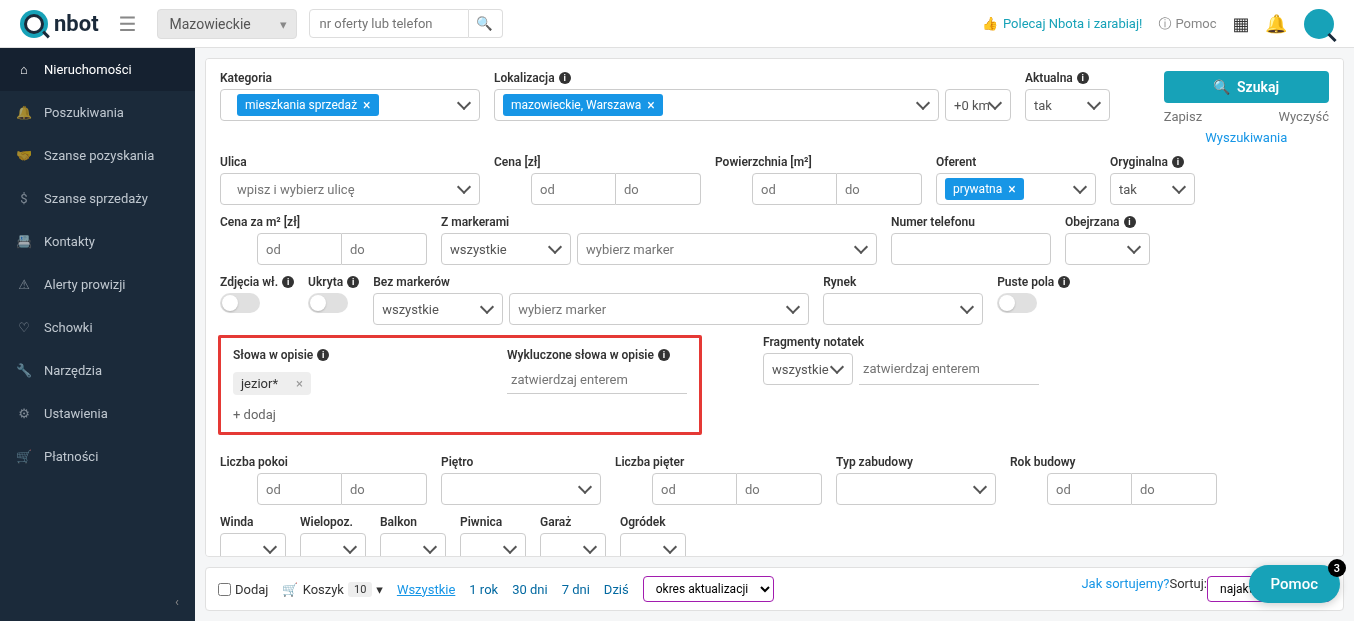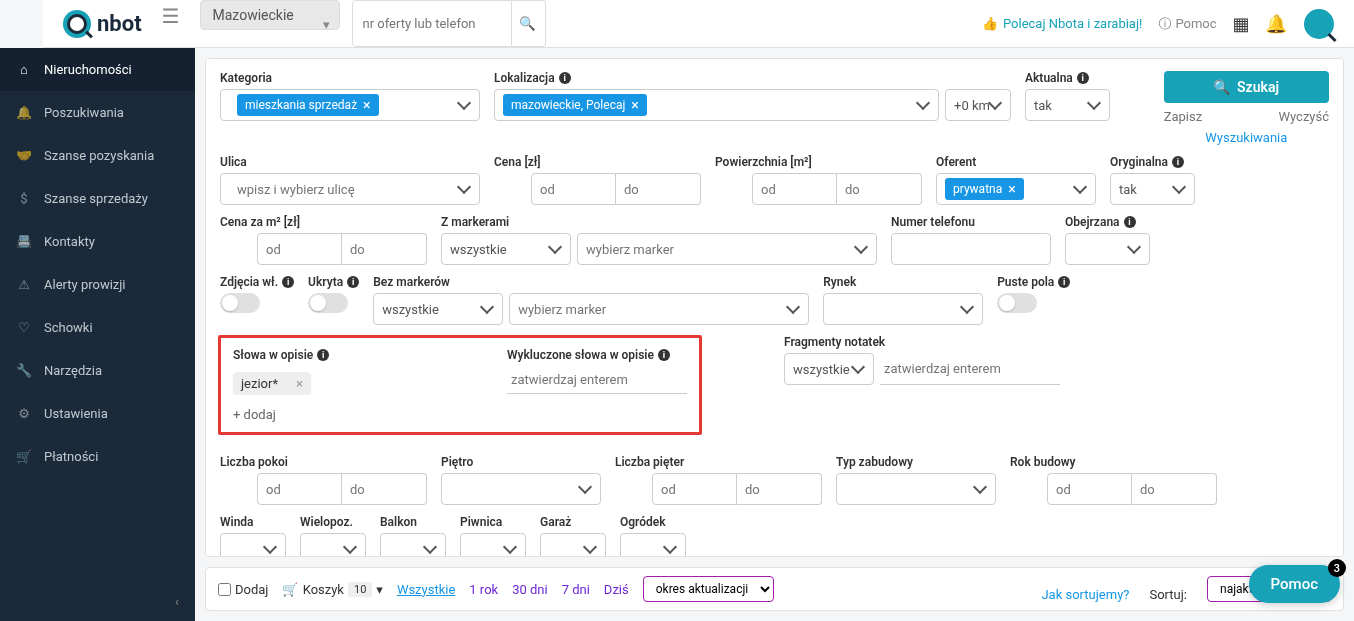--- a/index.html
+++ b/index.html
@@ -1,19 +1,19 @@
 <!DOCTYPE html>
 <html><head>
 <meta charset="utf-8">
 <style>
 * { box-sizing: border-box; margin: 0; padding: 0; font-family: -apple-system, BlinkMacSystemFont, "Segoe UI", Roboto, sans-serif; }
 body { background: #f5f6f7; font-size: 13px; color: #333; overflow: hidden; }
 
 
-.topbar { height: 48px; background: #fff; border-bottom: 1px solid #e0e0e0; display: flex; padding: 0 20px; gap: 12px; margin-left: 43px; }
+.topbar { height: 48px; background: #fff; border-bottom: 1px solid #e0e0e0; display: flex; align-items: center; padding: 0 20px; gap: 12px; }
 .logo { display: flex; align-items: center; gap: 6px; font-weight: 700; font-size: 22px; color: #1b2a3a; }
 .logo-icon { width: 28px; height: 28px; border-radius: 50%; background: #17a2b8; display: flex; align-items: center; justify-content: center; color: #fff; font-size: 16px; position: relative; }
 .logo-icon::before { content: ''; position: absolute; width: 14px; height: 14px; border: 3px solid #1b2a3a; border-radius: 50%; background: #fff; }
 .logo-icon::after { content: ''; position: absolute; width: 8px; height: 3px; background: #1b2a3a; transform: rotate(45deg); right: -2px; bottom: 2px; }
 .hamburger { font-size: 20px; color: #888; cursor: pointer; padding: 4px 8px; }
 .region-sel { background: #e8e8e8; border: 1px solid #ddd; border-radius: 4px; padding: 6px 28px 6px 12px; color: #555; font-size: 14px; appearance: none; position: relative; min-width: 140px; }
 .region-wrap { position: relative; }
 .region-wrap::after { content: '▾'; position: absolute; right: 10px; top: 50%; transform: translateY(-50%); color: #888; pointer-events: none; }
 .search-wrap { display: flex; }
 .search-input { border: 1px solid #ddd; border-radius: 4px 0 0 4px; padding: 6px 10px; font-size: 13px; width: 160px; }
@@ -61,24 +61,24 @@
 .highlight-box { border: 3px solid #e53935; border-radius: 2px; padding: 10px 12px; margin: 0 -2px 10px; display: flex; gap: 14px; }
 .word-tag { background: #eee; border-radius: 4px; padding: 4px 8px; font-size: 13px; display: inline-flex; align-items: flex-start; gap: 18px; }
 .word-tag .x { cursor: pointer; color: #999; }
 .add-link { color: #666; font-size: 13px; cursor: pointer; margin-top: 8px; display: inline-block; }
 .word-input { border: none; border-bottom: 1px solid #ccc; padding: 6px 4px; font-size: 13px; width: 180px; outline: none; }
 
 .footer-bar { background: #fff; border: 1px solid #e0e0e0; margin: 0 10px 10px; border-radius: 4px; padding: 8px 12px; display: flex; align-items: center; gap: 14px; font-size: 13px; }
 .footer-bar .checkbox { display: flex; align-items: center; gap: 4px; }
 .footer-bar .basket { display: flex; align-items: center; gap: 4px; }
 .badge { background: #eee; border-radius: 3px; padding: 1px 6px; font-size: 11px; }
-.tab-link { color: #6d28d9; cursor: pointer; }
+.tab-link { color: #0369a1; cursor: pointer; }
 .tab-link.active { color: #1796e6; text-decoration: underline; }
 .footer-sel { border: 1px solid #a21caf; border-radius: 4px; padding: 4px 8px; font-size: 12px; background: #fff; }
-.footer-right { margin-left: auto; display: flex; align-items: flex-end; gap: 20px; }
+.footer-right { margin-left: auto; display: flex; align-items: flex-start; gap: 0; }
 .sort-link { color: #1796e6; cursor: pointer; }
 
 .help-pill { position: fixed; bottom: 18px; right: 14px; background: #17a2b8; color: #fff; border-radius: 20px; padding: 10px 22px; font-size: 15px; font-weight: 500; cursor: pointer; box-shadow: 0 2px 8px rgba(0,0,0,0.2); }
 .help-badge { position: absolute; top: -6px; right: -6px; background: #000; color: #fff; border-radius: 50%; width: 18px; height: 18px; font-size: 11px; display: flex; align-items: center; justify-content: center; }
 
 .w-260 { width: 260px; padding-left: 16px; } .w-75 { width: 66px; } .w-85 { width: 85px; } .w-160 { width: 160px; } .w-130 { width: 130px; } .w-90 { width: 90px; } .w-445 { width: 445px; }
 </style>
 </head>
 <body>
 
@@ -166,21 +166,21 @@
           </div>
         </div>
         <div class="field">
           <label>
               <span>Lokalizacja</span> 
               <span class="info-icon">i</span>
             </label>
           <div style="display:flex;gap:6px">
             <div class="ctrl sel w-445">
               <span class="tag">
-                  <span>mazowieckie, Polecaj</span>
+                  <span>mazowieckie, Warszawa</span>
                   <span class="x">×</span>
                 </span>
             </div>
             <div class="ctrl sel w-75">
                 <span>+0 km</span>
               </div>
           </div>
         </div>
         <div class="field">
           <label>
@@ -341,21 +341,21 @@
             <span class="add-link">+ dodaj</span>
           </div>
           <div class="field">
             <label>
                 <span>Wykluczone słowa w opisie</span> 
                 <span class="info-icon">i</span>
               </label>
             <input class="word-input" placeholder="zatwierdzaj enterem" style="">
           </div>
         </div>
-        <div class="field" style="margin-left:70px">
+        <div class="field" style="margin-left:49px">
           <label>Fragmenty notatek</label>
           <div style="display:flex;gap:6px">
               <div class="ctrl sel w-90">
                 <span>wszystkie</span>
               </div>
               <input class="word-input" placeholder="zatwierdzaj enterem" style="">
             </div>
         </div>
       </div>
 

